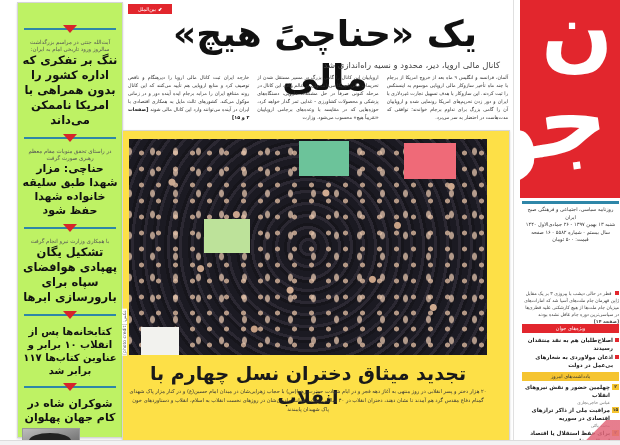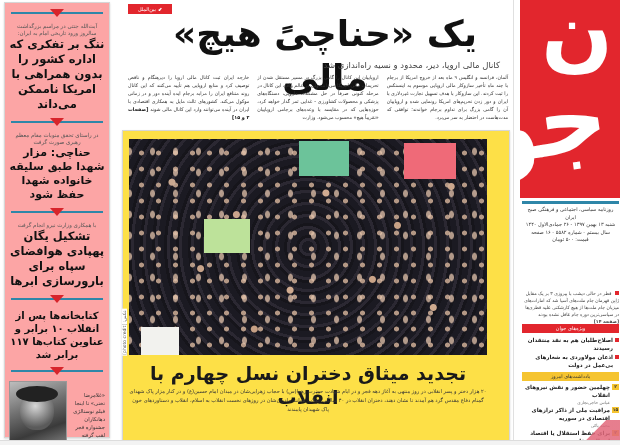--- a/index.html
+++ b/index.html
@@ -3,23 +3,23 @@
 <meta charset="utf-8">
 <style>
   * { box-sizing: border-box; margin: 0; padding: 0; }
   html, body { width: 620px; height: 445px; overflow: hidden; background: #ececec; }
   body { font-family: "DejaVu Sans", sans-serif; direction: rtl; position: relative; }
 
   .page { position: absolute; left: 0; top: 0; width: 620px; height: 445px; background: #ffffff; }
 
   
   .left-col {
-    position: absolute; left: 4px; top: 2px; width: 106px; height: 436px;
-    background: #fca5a5; border: 1px solid #d6d6d6; box-shadow: 0 1px 2px rgba(0,0,0,0.15);
-    padding: 0 4px;
+    position: absolute; left: 17px; top: 2px; width: 106px; height: 436px;
+    background: #bef264; border: 1px solid #d6d6d6; box-shadow: 0 1px 2px rgba(0,0,0,0.15);
+    padding: 16px 4px;
   }
   .divider { position: relative; height: 12px; margin: 4px 2px; }
   .divider .line { position: absolute; top: 5px; left: 0; right: 0; height: 2px; background: #2e86a8; }
   .divider .tri {
     position: absolute; top: 2px; left: 50%; transform: translateX(-50%);
     width: 0; height: 0; border-left: 7px solid transparent; border-right: 7px solid transparent;
     border-top: 8px solid #d7242b;
   }
   .kicker { font-size: 5.5px; color: #555; text-align: center; line-height: 7px; }
   .lh { font-family: "DejaVu Sans", sans-serif; font-weight: bold; color: #111; text-align: center; line-height: 15px; font-size: 11.5px; }
@@ -174,20 +174,21 @@
     </div>
     <div>
       <div class="lh light" style="font-size:10px;line-height:13px;">کتابخانه‌ها پس از انقلاب ۱۰ برابر و عناوین کتاب‌ها ۱۱۷ برابر شد</div>
     </div>
 
     <div class="divider">
       <div class="line"></div>
       <div class="tri"></div>
     </div>
     <div>
+      <div class="lh" style="font-size:11px;line-height:14px;">شوکران شاه در کام جهان پهلوان</div>
       <div class="portrait-block">
         <div class="portrait-caption">«غلامرضا تختی» تا اینجا فیلم نوستالژی دهانکاران جشنواره فجر لقب گرفته است</div>
         <div class="portrait"></div>
       </div>
     </div>
   </div>
 
   <div class="tag">
     <span>⬋</span>
     <span>بین‌الملل</span>

